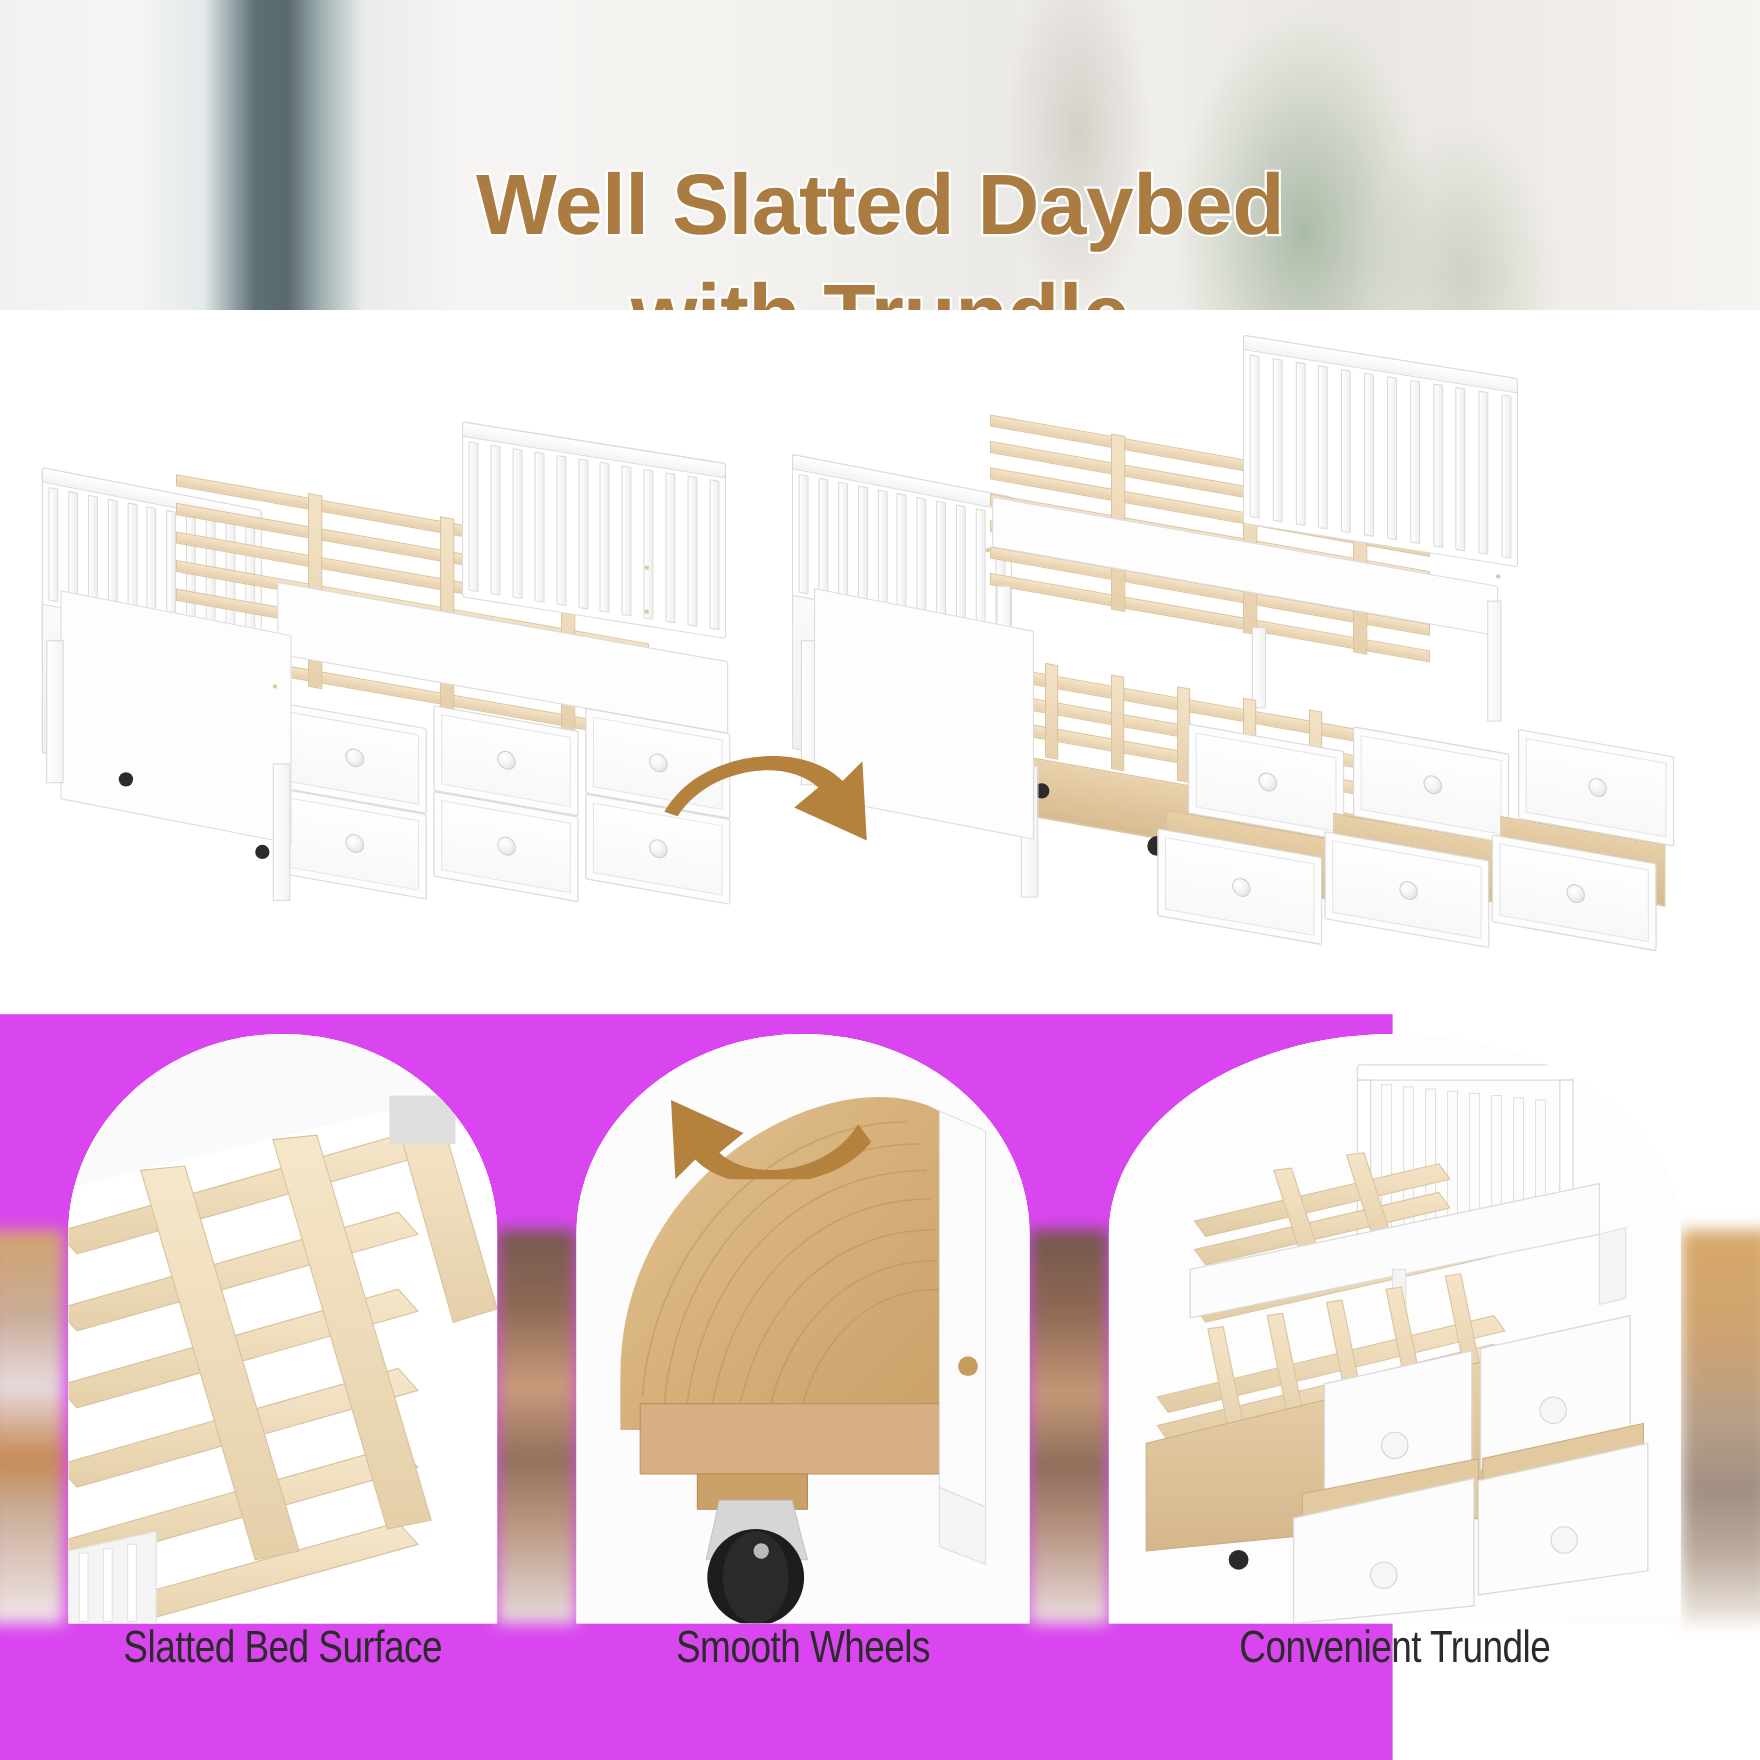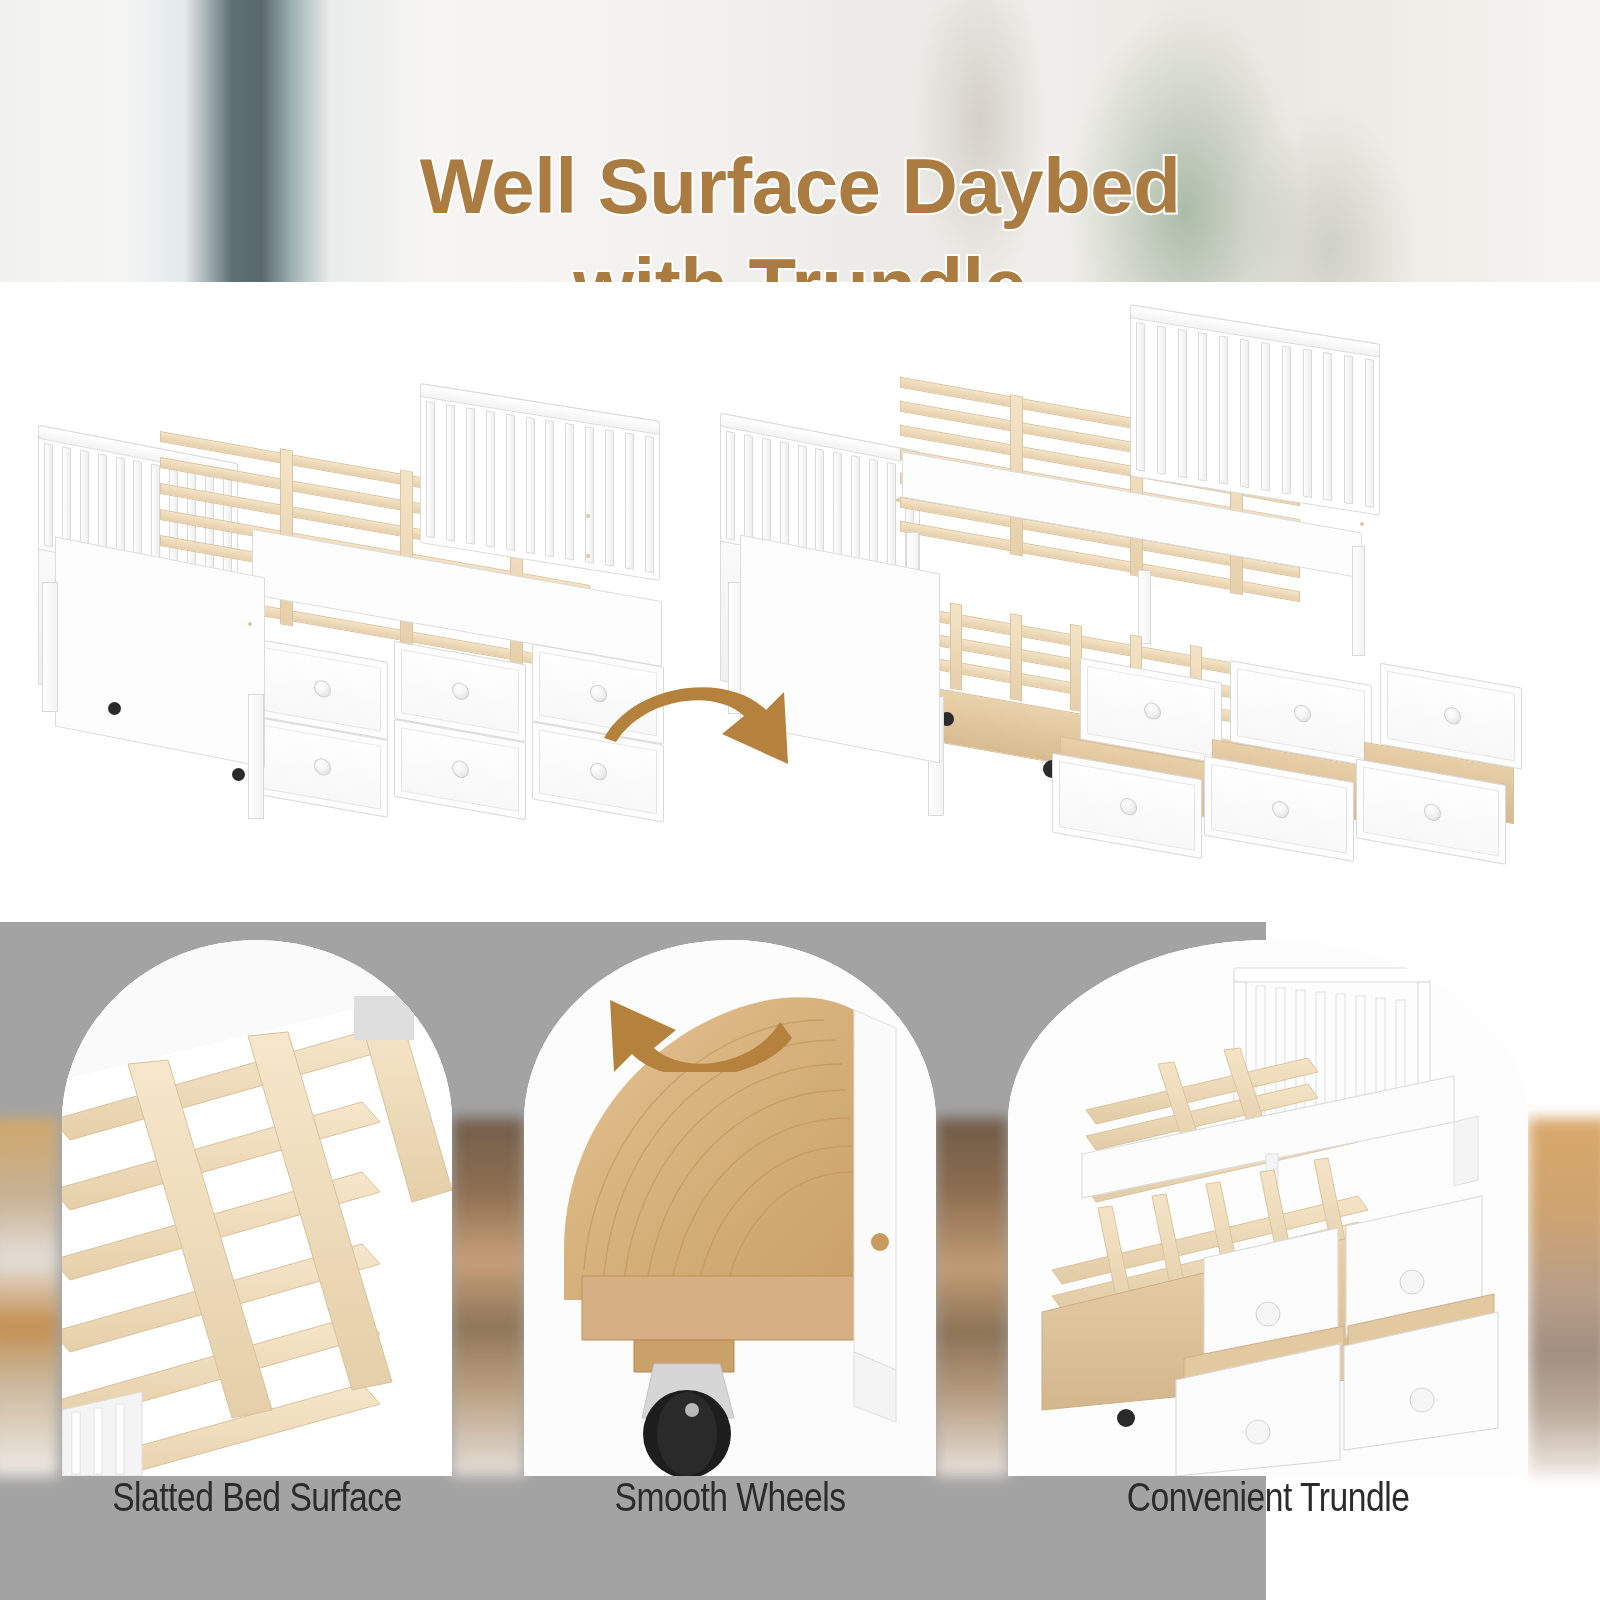--- a/index.html
+++ b/index.html
@@ -68,39 +68,39 @@
   .spindles{position:absolute;left:6px;right:6px;display:flex;justify-content:space-between;}
   .spindles i{display:block;width:9px;background:linear-gradient(90deg,#ffffff,#eeeeee);border:1px solid #dadada;box-sizing:border-box;border-radius:1px;}
 
   .screw{position:absolute;width:4px;height:4px;border-radius:50%;background:#d9b27d;opacity:.75;}
   .caster{position:absolute;width:18px;height:18px;border-radius:50%;background:#2b2b2b;}
 
   
   .arrows{position:absolute;left:588px;top:390px;width:220px;height:400px;z-index:5;}
 
   
-  .features{position:absolute;left:0;top:922px;width:1266px;height:678px;background:#a3a3a3;}
+  .features{position:absolute;left:0;top:922px;width:1266px;height:678px;background:#d946ef;}
   .blurstrip{position:absolute;top:196px;height:358px;filter:blur(7px);opacity:.95;}
   .arch{position:absolute;top:18px;overflow:hidden;background:#fff;
     border-top-left-radius:50% 34%;border-top-right-radius:50% 34%;}
   .arch-inner{position:absolute;inset:0;}
   .caption{position:absolute;top:552px;width:100%;text-align:center;
     font-family:"Liberation Sans", sans-serif;
     font-size:41px;font-weight:400;color:#2b2b2b;letter-spacing:-.6px;
     transform:scaleX(.82);transform-origin:center;white-space:nowrap;}
   .cap-wrap{position:absolute;top:0;}
 </style>
 </head>
 <body>
 
 <div class="page">
 
   <div class="banner">
     <div class="banner-title">
-      <span>Well Surface Daybed</span>
+      <span>Well Slatted Daybed</span>
       <span class="l2">with Trundle</span>
     </div>
   </div>
 
   <div class="hero">
 
     <div class="bed" style="left:20px;top:0px;width:680px;height:600px;">
 
       <div class="board" style="left:18px;top:162px;width:200px;height:260px;transform:skewY(11deg);">
         <div class="frame"></div>

